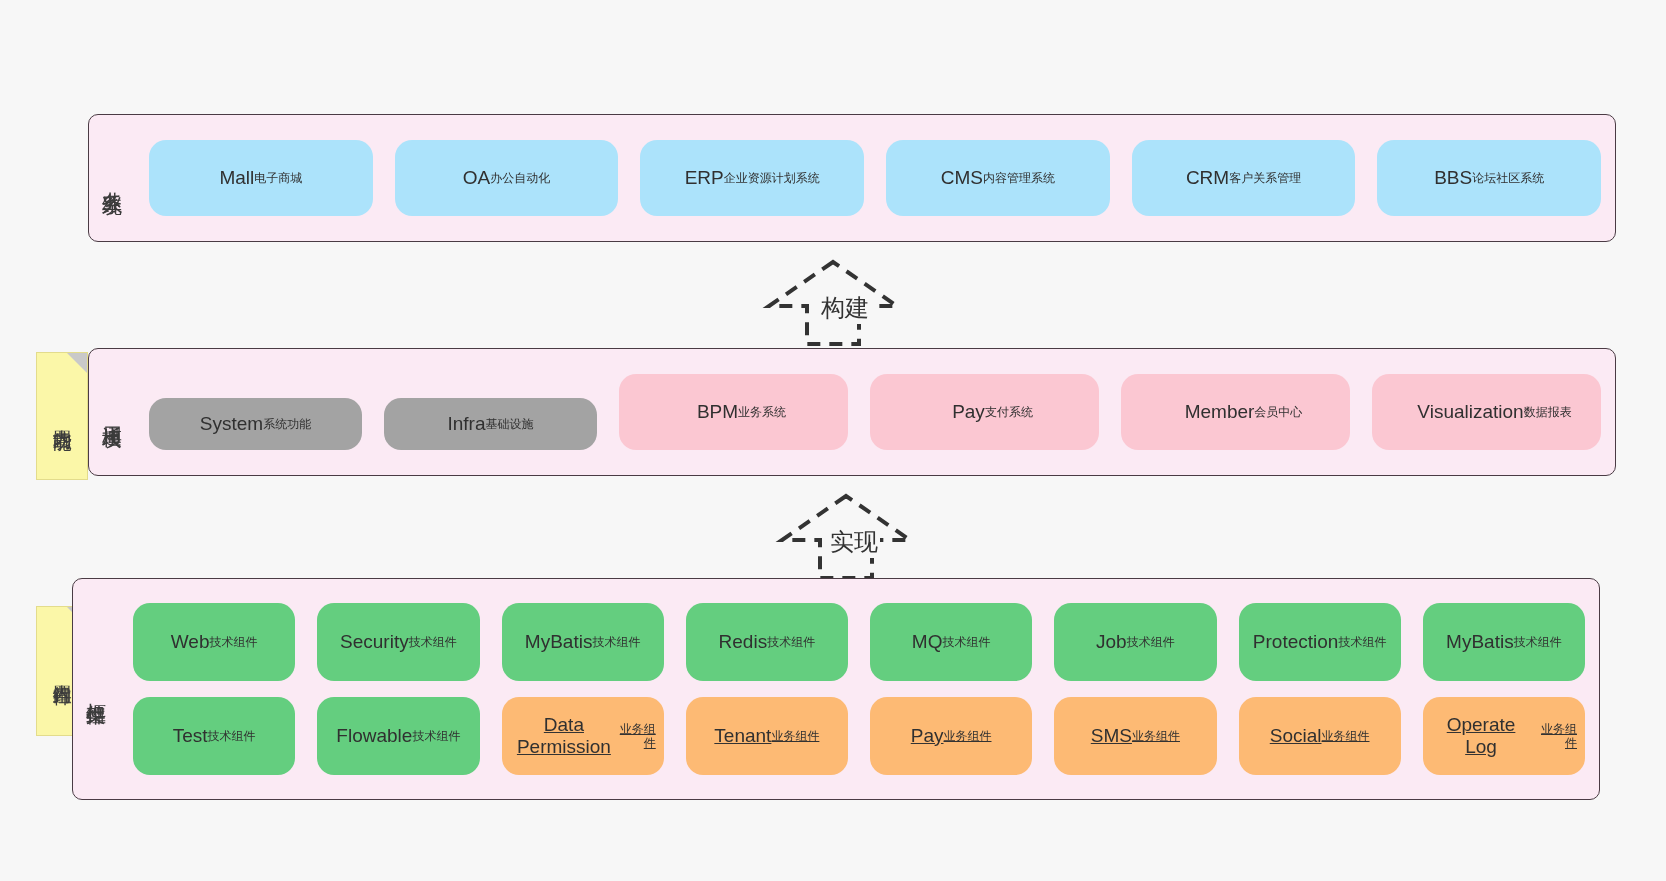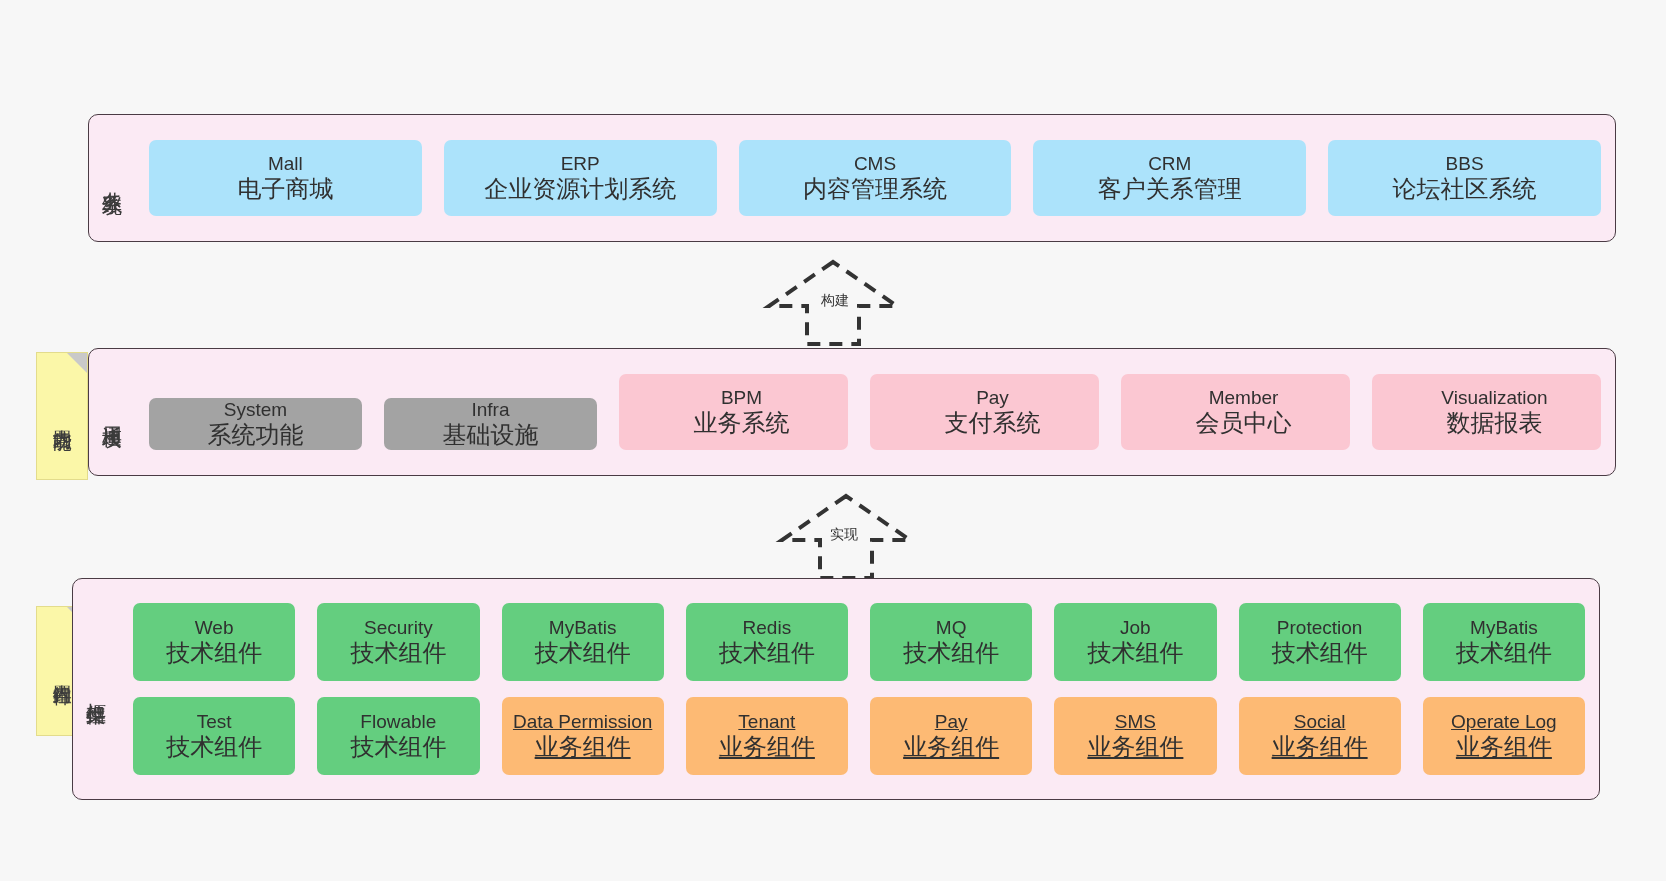--- a/index.html
+++ b/index.html
@@ -46,32 +46,32 @@
     gap:16px;
     padding:0 14px;
   }
   .tile-row{
     display:flex;
     gap:22px;
     justify-content:flex-start;
   }
   .tile{
     flex:1 1 0;
-    border-radius:7px;
-    display:flex;
-    flex-direction:column;
+    border-radius:17px;
+    display:flex;
+    flex-direction:row;
     align-items:center;
     justify-content:center;
     text-align:center;
     box-sizing:border-box;
     padding:6px 8px;
     line-height:1.18;
   }
   .tile .t1{font-size:19px;color:#303030;}
-  .tile .t2{font-size:24px;color:#303030;}
+  .tile .t2{font-size:12px;color:#303030;text-align:right;}
 
   
   .c-blue{background:#ace3fb;}
   .c-red{background:#a3a3a3;margin-top:24px;}
   .c-pink{background:#fbc7d2;padding-left:24px;}
   .c-green{background:#64ce7f;}
   .c-lightgreen{background:#fdba74;text-decoration:underline;}
 
   
   #layer-business{left:88px;top:114px;width:1528px;height:128px;}
@@ -109,21 +109,21 @@
     border-left:20px solid transparent;
   }
   #note-builtin-function{left:36px;top:352px;height:128px;}
   #note-builtin-component{left:36px;top:606px;height:130px;}
 
   
   .arrow{position:absolute;}
   .arrow svg{display:block;overflow:visible;}
   .arrow .alabel{
     position:absolute;
-    font-size:14px;
+    font-size:24px;
     color:#333;
     background:#f7f7f7;
     padding:0 2px;
     white-space:nowrap;
     user-select:none;
   }
   #arrow-build{left:757px;top:258px;width:152px;height:88px;}
   #arrow-build .alabel{left:62px;top:34px;}
   #arrow-implement{left:770px;top:492px;width:152px;height:88px;}
   #arrow-implement .alabel{left:58px;top:34px;}
@@ -135,20 +135,24 @@
 
   <div class="layer" id="layer-business">
     <div class="layer-title">业务系统</div>
     <div class="layer-body">
         <div class="tile-row">
           <div class="tile c-blue">
             <span class="t1">Mall</span>
             <span class="t2">电子商城</span>
           </div>
           <div class="tile c-blue">
+            <span class="t1">OA</span>
+            <span class="t2">办公自动化</span>
+          </div>
+          <div class="tile c-blue">
             <span class="t1">ERP</span>
             <span class="t2">企业资源计划系统</span>
           </div>
           <div class="tile c-blue">
             <span class="t1">CMS</span>
             <span class="t2">内容管理系统</span>
           </div>
           <div class="tile c-blue">
             <span class="t1">CRM</span>
             <span class="t2">客户关系管理</span>

